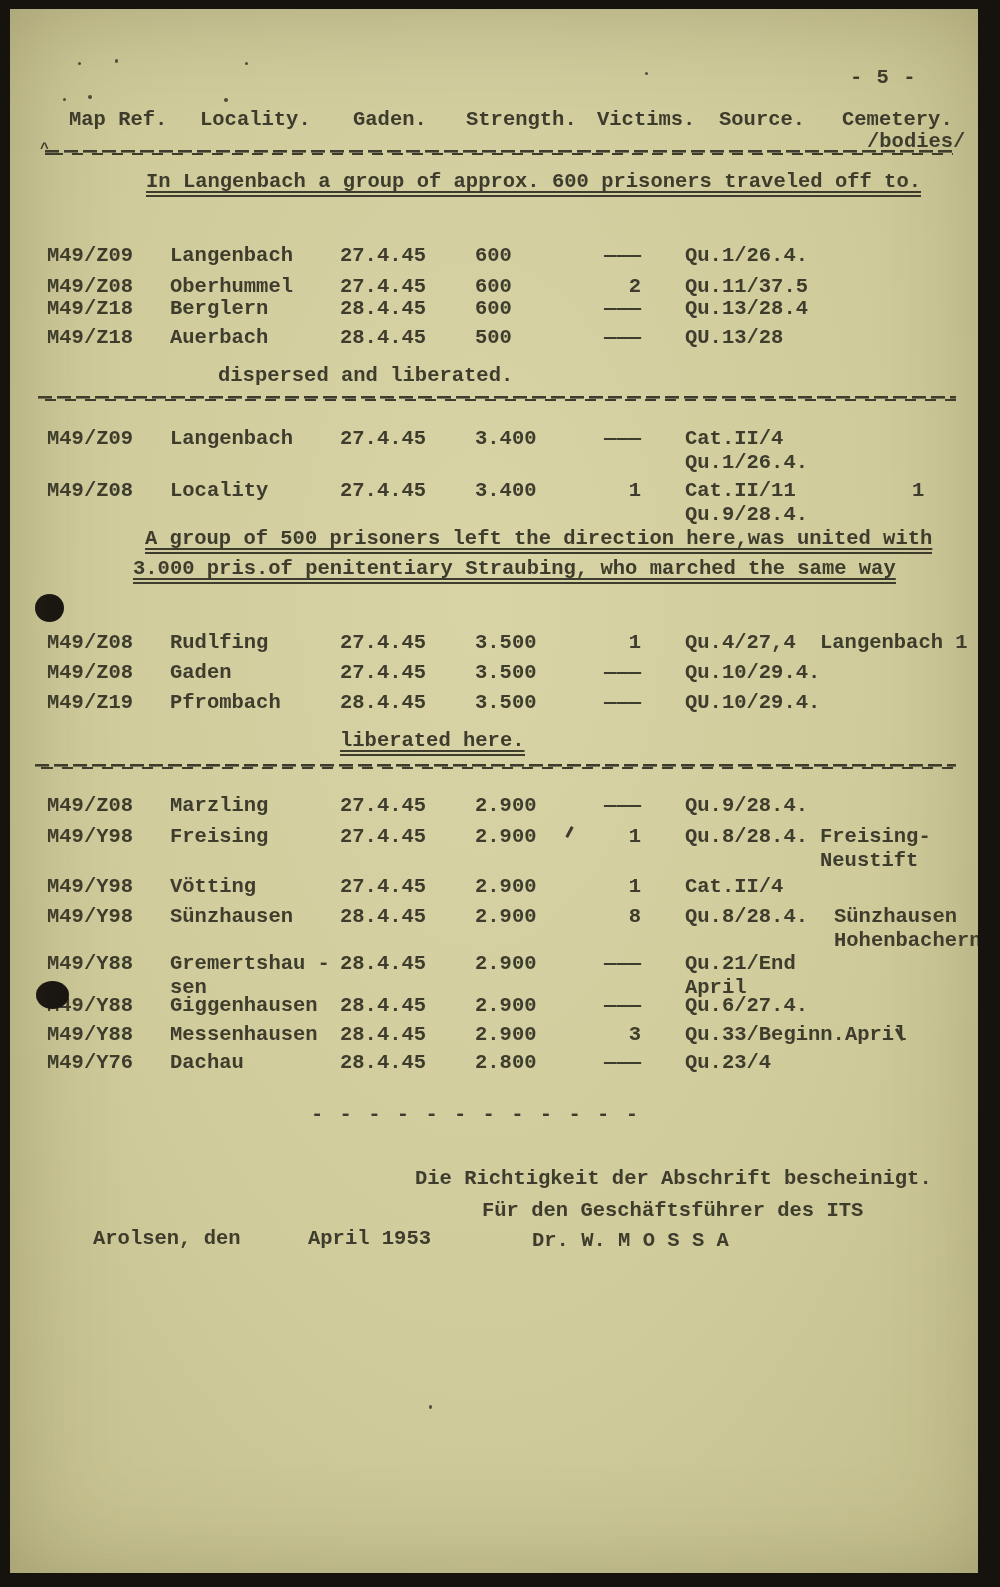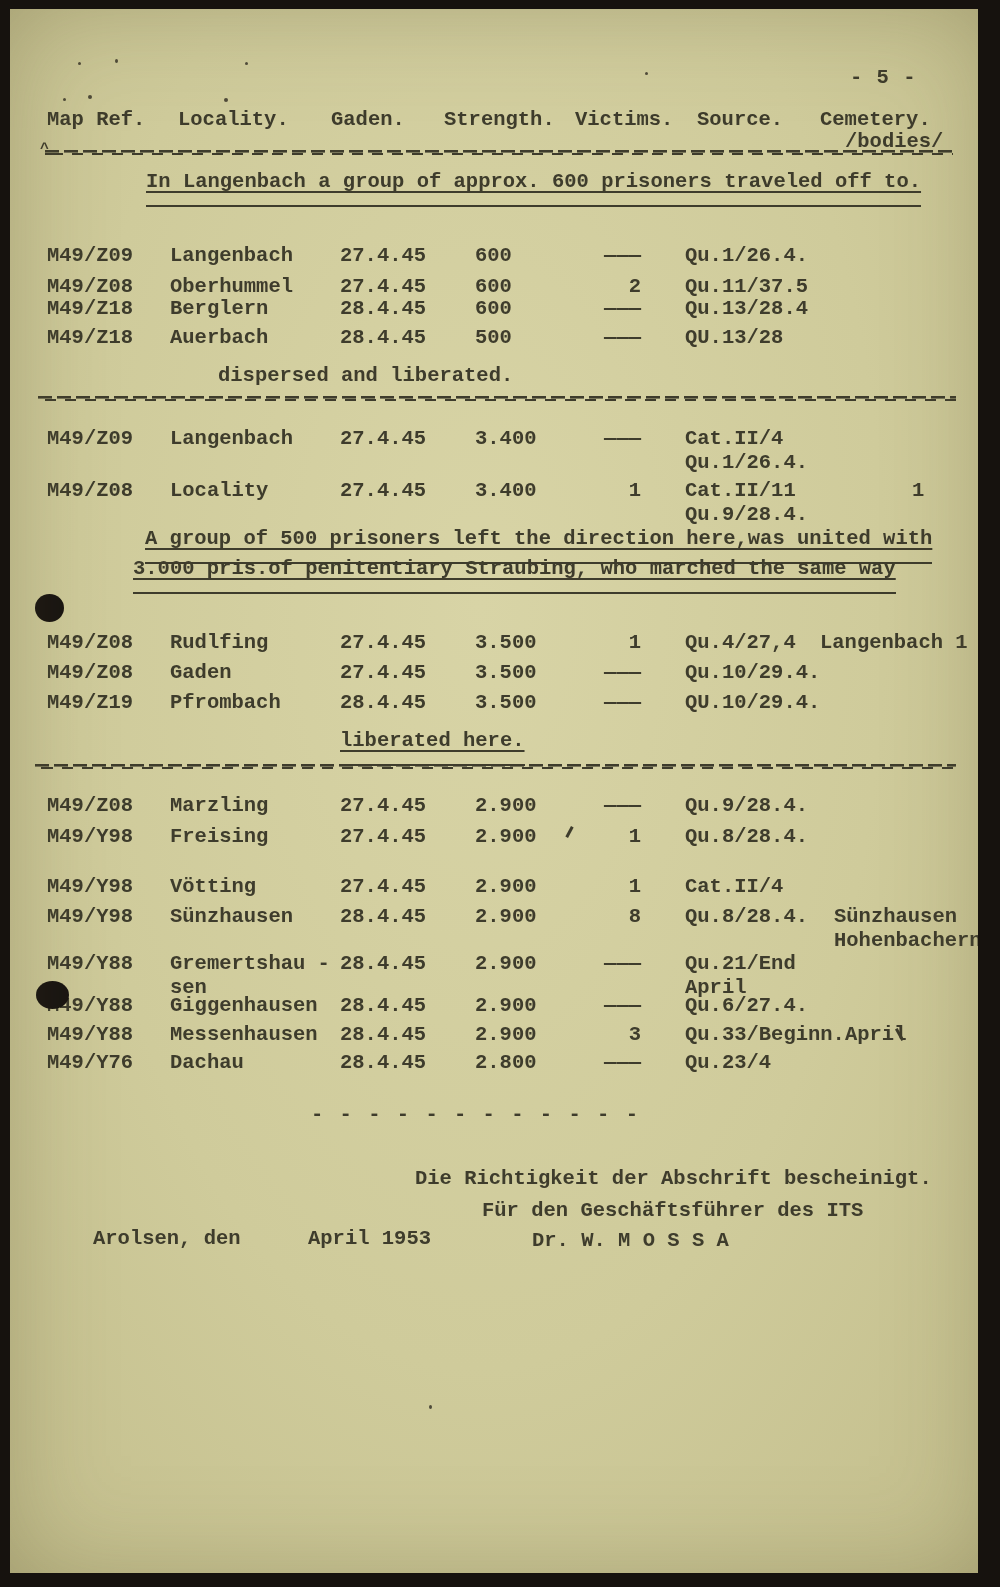--- a/index.html
+++ b/index.html
@@ -21,33 +21,33 @@
     box-shadow:inset 0 0 110px rgba(96,90,52,.38);}
   
   .frame{position:absolute;background:var(--frame);z-index:8;}
   .frame.top{left:0;top:0;right:0;height:9px;}
   .frame.left{left:0;top:0;bottom:0;width:10px;}
   .frame.right{right:0;top:0;bottom:0;width:22px;}
   .frame.bottom{left:0;bottom:0;right:0;height:14px;}
 
   .abs{position:absolute;white-space:pre-line;}
   .pageno{position:absolute;left:850px;top:66px;letter-spacing:1px;}
-  .hdr{position:absolute;top:108px;}
+  .hdr{position:absolute;top:108px;margin-left:22px;}
 
   
   .sep{position:absolute;height:6px;z-index:2;
     background-image:
       repeating-linear-gradient(90deg, var(--ink) 0 14px, rgba(0,0,0,0) 14px 19px),
       repeating-linear-gradient(90deg, var(--ink) 0 11px, rgba(0,0,0,0) 11px 20px);
     background-size:auto 2.6px, auto 2.4px;
     background-position:0 0, 7px 3.4px;
     background-repeat:repeat-x;}
 
   
-  .u2{display:inline-block;padding-bottom:11px;border-bottom:2px solid var(--ink);
+  .u2{display:inline-block;padding-bottom:1px;border-bottom:2px solid var(--ink);
       text-decoration:underline;text-decoration-thickness:2px;text-underline-offset:4px;}
 
   
   .row{position:absolute;left:47px;width:935px;display:grid;
        grid-template-columns:123px 170px 135px 125px 85px 135px 162px;z-index:1;}
   .c{white-space:pre-line;}
   .vic{text-align:right;padding-right:44px;}
   .pad92{padding-left:92px;}
   .pad14{padding-left:14px;}
 
@@ -183,20 +183,22 @@
     <span class="c">Qu.9/28.4.</span>
     <span class="c"></span>
   </div>
   <div class="row" style="top:825px">
     <span class="c">M49/Y98</span>
     <span class="c">Freising</span>
     <span class="c">27.4.45</span>
     <span class="c">2.900</span>
     <span class="c vic">1</span>
     <span class="c">Qu.8/28.4.</span>
+    <span class="c">Freising-
+Neustift</span>
   </div>
   <div class="row" style="top:875px">
     <span class="c">M49/Y98</span>
     <span class="c">Vötting</span>
     <span class="c">27.4.45</span>
     <span class="c">2.900</span>
     <span class="c vic">1</span>
     <span class="c">Cat.II/4</span>
     <span class="c"></span>
   </div>

